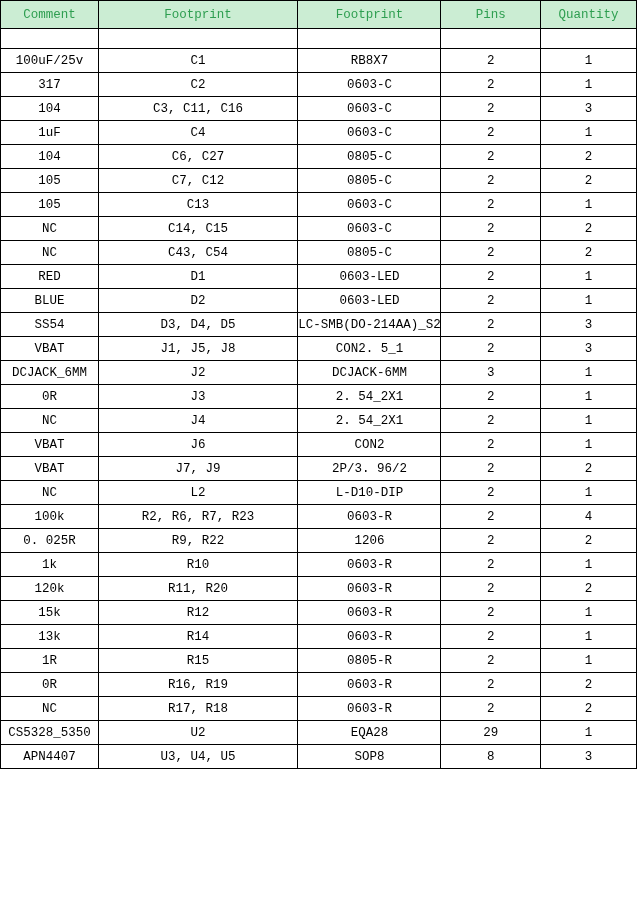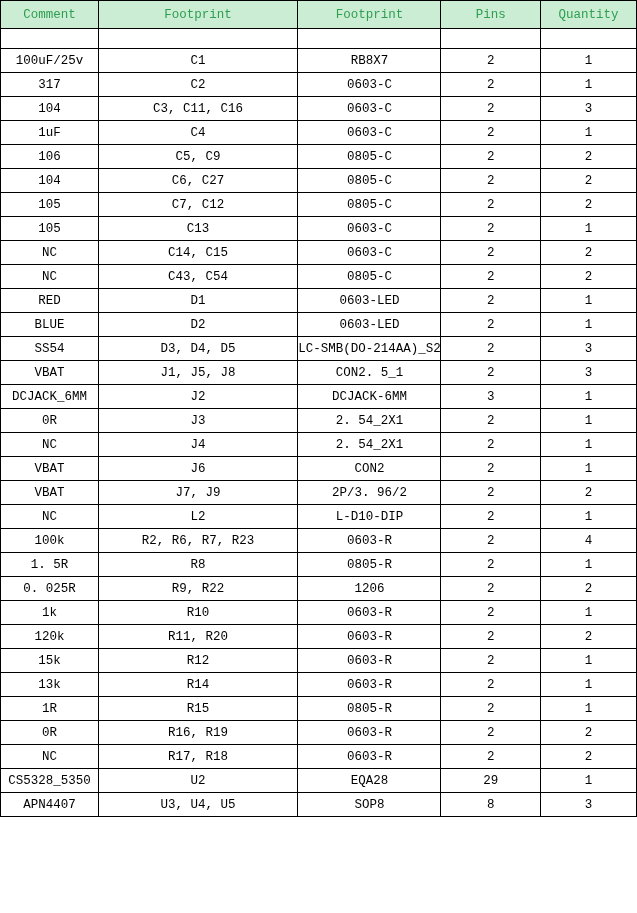--- a/index.html
+++ b/index.html
@@ -84,27 +84,20 @@
         <td>3</td>
       </tr>
       <tr class="data-row">
         <td>1uF</td>
         <td>C4</td>
         <td>0603-C</td>
         <td>2</td>
         <td>1</td>
       </tr>
       <tr class="data-row">
-        <td>106</td>
-        <td>C5, C9</td>
-        <td>0805-C</td>
-        <td>2</td>
-        <td>2</td>
-      </tr>
-      <tr class="data-row">
         <td>104</td>
         <td>C6, C27</td>
         <td>0805-C</td>
         <td>2</td>
         <td>2</td>
       </tr>
       <tr class="data-row">
         <td>105</td>
         <td>C7, C12</td>
         <td>0805-C</td>
@@ -201,27 +194,20 @@
         <td>L-D10-DIP</td>
         <td>2</td>
         <td>1</td>
       </tr>
       <tr class="data-row">
         <td>100k</td>
         <td>R2, R6, R7, R23</td>
         <td>0603-R</td>
         <td>2</td>
         <td>4</td>
-      </tr>
-      <tr class="data-row">
-        <td>1. 5R</td>
-        <td>R8</td>
-        <td>0805-R</td>
-        <td>2</td>
-        <td>1</td>
       </tr>
       <tr class="data-row">
         <td>0. 025R</td>
         <td>R9, R22</td>
         <td>1206</td>
         <td>2</td>
         <td>2</td>
       </tr>
       <tr class="data-row">
         <td>1k</td>

